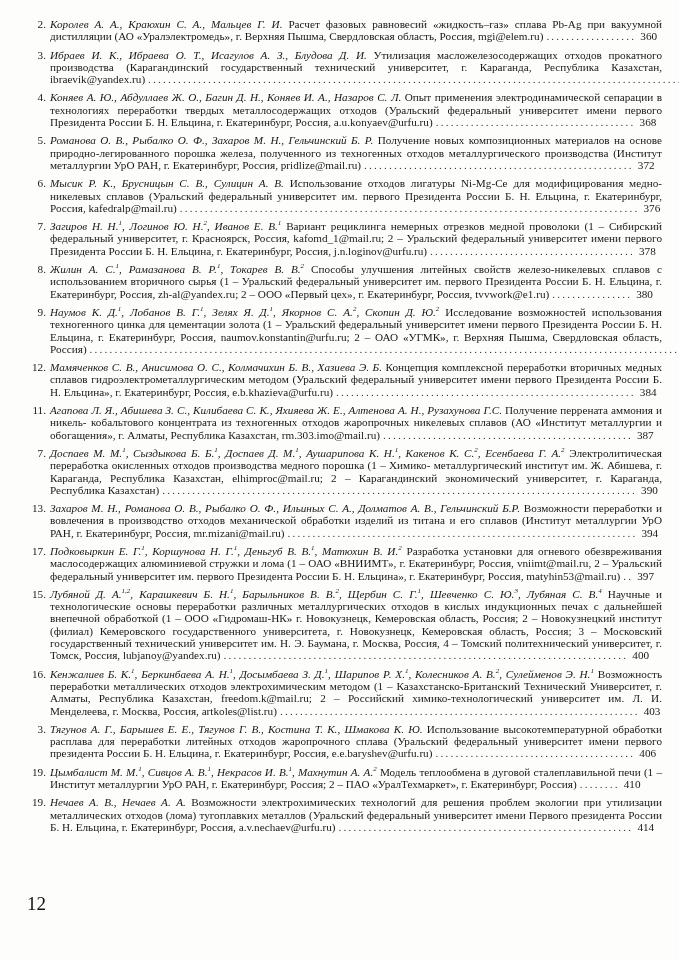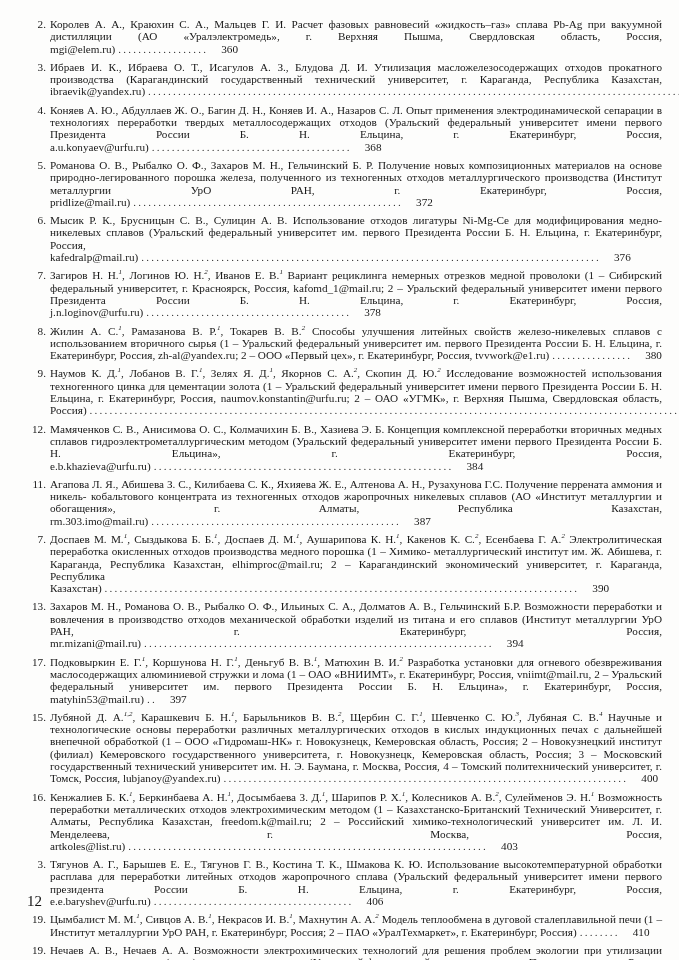--- a/index.html
+++ b/index.html
@@ -23,40 +23,40 @@
   }
   .num {
     position: absolute; left: -26px; top: 0;
     width: 22px; text-align: right;
     font-style: normal;
   }
   .body {
     display: block;
     text-align: justify;
   }
-  .a { }           
+  .a { font-style: italic; }           
   .t { font-style: normal; }           
   .f { }           
   sup.sup {
     font-style: italic;
     font-size: 7px;
     line-height: 0;
     vertical-align: super;
   }
   .dots {
     letter-spacing: 2.2px;
     margin-left: 3px;
     white-space: nowrap;
     color: #2a2a2a;
   }
-  .pg { margin-left: 13px; font-style: normal; }
+  .pg { margin-left: 4px; font-style: normal; }
   .footer-num {
     position: absolute;
     left: 27px; top: 893px;
-    font-size: 15px;
+    font-size: 19px;
     color: #111;
   }
 </style>
 </head>
 <body>
 
 <div class="page">
     <div class="entry">
       <span class="num">2.</span>
       <span class="body"><span class="a">Королев А. А., Краюхин С. А., Мальцев Г. И.</span><span class="t"> Расчет фазовых равновесий «жидкость–газ» сплава Pb-Ag при вакуумной дистилляции </span><span class="f">(АО «Уралэлектромедь», г. Верхняя Пышма, Свердловская область, Россия, mgi@elem.ru)</span><span class="dots">..................</span><span class="pg">360</span></span>

